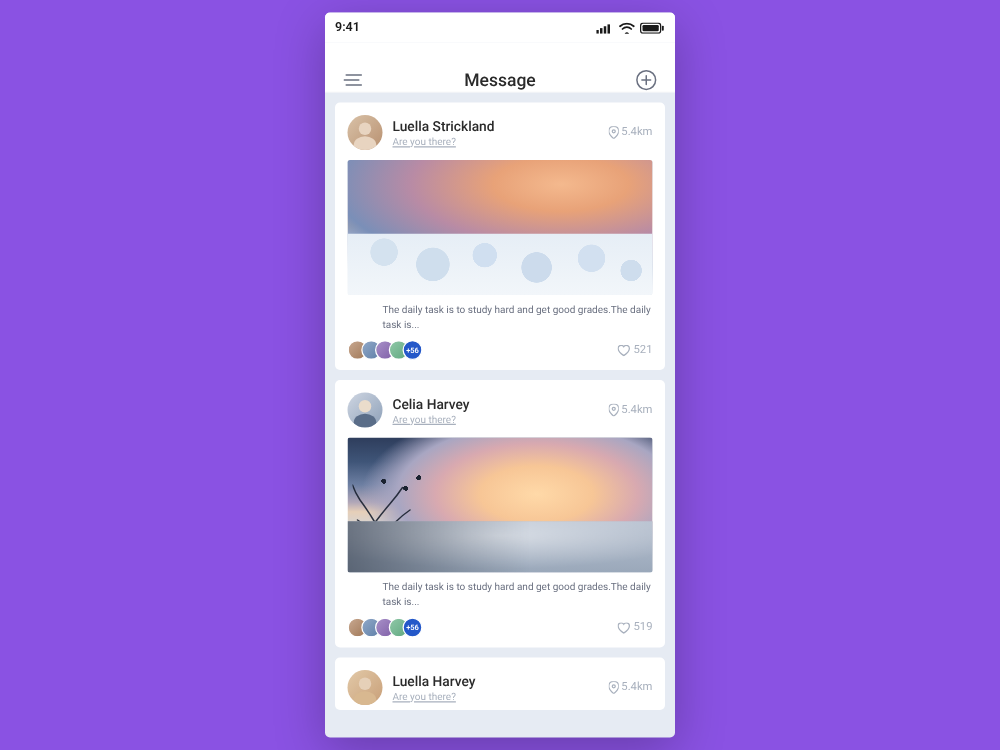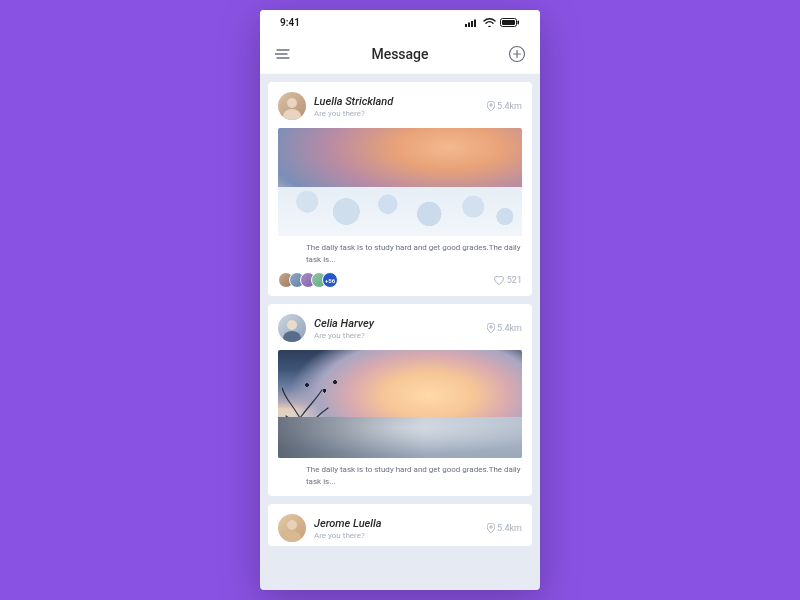--- a/index.html
+++ b/index.html
@@ -21,31 +21,31 @@
     overflow: hidden;
     box-shadow: 0 10px 40px rgba(0,0,0,0.25);
     position: relative;
   }
   .statusbar {
     height: 24px;
     background: #fff;
     display: flex;
     align-items: center;
     justify-content: space-between;
-    padding: 0 20px;
+    padding: 0 8px;
     font-size: 10px;
     font-weight: 600;
     color: #1a1a1a;
   }
   .statusbar .icons { display: flex; gap: 4px; align-items: center; }
   .navbar {
     height: 40px;
     background: #fff;
     display: flex;
-    align-items: center;
+    align-items: flex-end;
     justify-content: space-between;
     padding: 0 14px;
     border-bottom: 1px solid rgba(0,0,0,0.02);
   }
   .navbar .title { font-size: 14px; font-weight: 500; color: #2a2a2a; }
   .nav-icon { width: 18px; height: 18px; display:flex; align-items:center; justify-content:center; }
   .feed { padding: 8px 8px 0 8px; height: calc(100% - 64px); overflow: hidden; }
   .card {
     background: #fff;
     border-radius: 4px;
@@ -54,22 +54,22 @@
   }
   .card-head { display: flex; align-items: center; }
   .avatar {
     width: 28px; height: 28px; border-radius: 50%;
     flex-shrink: 0; margin-right: 8px;
     background: #ccc;
     display:flex; align-items:center; justify-content:center;
     overflow:hidden;
   }
   .name-block { flex: 1; min-width: 0; }
-  .name { font-size: 11px; color: #2a2a2a; font-weight: 500; font-style: italic; }
-  .sub { font-size: 8px; color: #a8b0bd; margin-top: 1px; }
+  .name { font-size: 11px; color: #2a2a2a; font-weight: 500; }
+  .sub { font-size: 8px; color: #a8b0bd; margin-top: 1px; text-decoration: underline; }
   .distance { font-size: 9px; color: #a8b0bd; display:flex; align-items:flex-end; gap:2px; }
   .hero {
     margin-top: 8px;
     width: 100%;
     height: 108px;
     border-radius: 2px;
     overflow: hidden;
     position: relative;
   }
   .caption { font-size: 8px; color: #6a7080; margin-top: 6px; line-height: 1.5; margin-left: 28px; }
@@ -238,32 +238,47 @@
             </svg>
           <span>5.4km</span>
         </div>
       </div>
       <div class="hero scene2">
         <svg class="tree" viewBox="0 0 60 90">
           <path d="M18 88 L18 50 M18 50 Q12 40 6 32 M18 50 Q24 42 30 35 M18 58 Q10 52 4 48 M18 64 Q26 56 34 50 M6 32 Q2 26 0 20 M30 35 Q36 28 40 22 M34 50 Q40 44 46 40" stroke="#1a2230" stroke-width="1.2" fill="none" stroke-linecap="round"></path>
         </svg>
       </div>
       <div class="caption">The daily task is to study hard and get good grades.The daily task is...</div>
+      <div class="foot">
+        <div class="mini-avatars">
+          <div class="mini m1"></div>
+          <div class="mini m2"></div>
+          <div class="mini m3"></div>
+          <div class="mini m4"></div>
+          <div class="mini more">+56</div>
+        </div>
+        <div class="likes">
+          <svg width="10" height="9" viewBox="0 0 10 9">
+              <path d="M5 8.5 C5 8.5 0.5 5.5 0.5 2.8 C0.5 1.3 1.7 0.3 3 0.3 C3.9 0.3 4.6 0.8 5 1.4 C5.4 0.8 6.1 0.3 7 0.3 C8.3 0.3 9.5 1.3 9.5 2.8 C9.5 5.5 5 8.5 5 8.5 Z" fill="none" stroke="#a8b0bd" stroke-width="1"></path>
+            </svg>
+          <span>519</span>
+        </div>
+      </div>
     </div>
 
     <div class="card" style="padding-bottom:4px;">
       <div class="card-head">
         <div class="avatar av-c">
           <svg width="28" height="28" viewBox="0 0 28 28">
               <circle cx="14" cy="11" r="5" fill="#e6d0b8"></circle>
               <ellipse cx="14" cy="24" rx="9" ry="7" fill="#d8b890"></ellipse>
             </svg>
         </div>
         <div class="name-block">
-          <div class="name">Jerome Luella</div>
+          <div class="name">Luella Harvey</div>
           <div class="sub">Are you there?</div>
         </div>
         <div class="distance">
           <svg width="8" height="10" viewBox="0 0 8 10">
               <path d="M4 0 C1.5 0 0 1.8 0 4 C0 6.5 4 10 4 10 S8 6.5 8 4 C8 1.8 6.5 0 4 0 Z" fill="none" stroke="#a8b0bd" stroke-width="1"></path>
               <circle cx="4" cy="4" r="1.2" fill="none" stroke="#a8b0bd" stroke-width="1"></circle>
             </svg>
           <span>5.4km</span>
         </div>
       </div>

